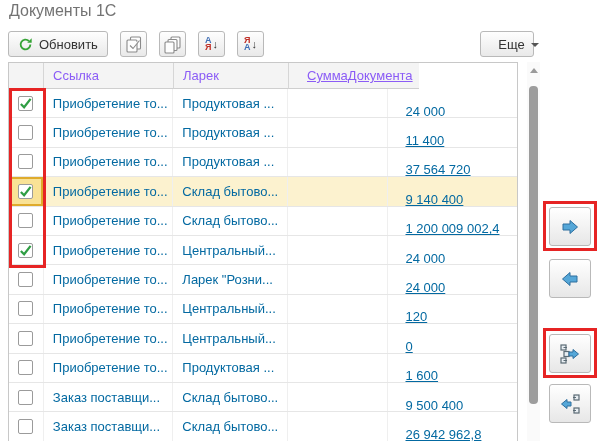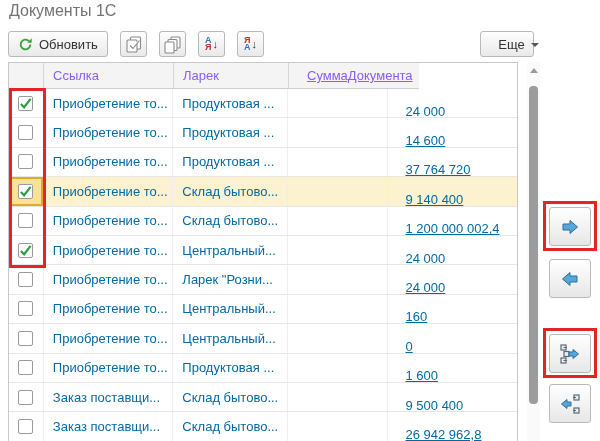--- a/index.html
+++ b/index.html
@@ -159,34 +159,34 @@
       <div class="cell c-check">
         <span class="checkbox">
           <svg viewBox="0 0 14 14">
                 <path d="M2 7.5 L5.5 11 L12.5 2"></path>
               </svg>
         </span>
       </div>
       <div class="cell c-ref">Приобретение то...</div>
       <div class="cell c-sklad">Продуктовая ...</div>
       <div class="cell c-room"></div>
-      <div class="cell c-sum">14 600</div>
+      <div class="cell c-sum">11 400</div>
     </div>
         <div class="trow">
       <div class="cell c-check">
         <span class="checkbox">
           <svg viewBox="0 0 14 14">
                 <path d="M2 7.5 L5.5 11 L12.5 2"></path>
               </svg>
         </span>
       </div>
       <div class="cell c-ref">Приобретение то...</div>
       <div class="cell c-sklad">Продуктовая ...</div>
       <div class="cell c-room"></div>
-      <div class="cell c-sum">37 764 720</div>
+      <div class="cell c-sum">37 564 720</div>
     </div>
         <div class="trow current">
       <div class="cell c-check">
         <span class="checkbox checked">
           <svg viewBox="0 0 14 14">
                 <path d="M2 7.5 L5.5 11 L12.5 2"></path>
               </svg>
         </span>
       </div>
       <div class="cell c-ref">Приобретение то...</div>
@@ -198,21 +198,21 @@
       <div class="cell c-check">
         <span class="checkbox">
           <svg viewBox="0 0 14 14">
                 <path d="M2 7.5 L5.5 11 L12.5 2"></path>
               </svg>
         </span>
       </div>
       <div class="cell c-ref">Приобретение то...</div>
       <div class="cell c-sklad">Склад бытово...</div>
       <div class="cell c-room"></div>
-      <div class="cell c-sum">1 200 000 002,4</div>
+      <div class="cell c-sum">1 200 009 002,4</div>
     </div>
         <div class="trow">
       <div class="cell c-check">
         <span class="checkbox checked">
           <svg viewBox="0 0 14 14">
                 <path d="M2 7.5 L5.5 11 L12.5 2"></path>
               </svg>
         </span>
       </div>
       <div class="cell c-ref">Приобретение то...</div>
@@ -237,21 +237,21 @@
       <div class="cell c-check">
         <span class="checkbox">
           <svg viewBox="0 0 14 14">
                 <path d="M2 7.5 L5.5 11 L12.5 2"></path>
               </svg>
         </span>
       </div>
       <div class="cell c-ref">Приобретение то...</div>
       <div class="cell c-sklad">Центральный...</div>
       <div class="cell c-room"></div>
-      <div class="cell c-sum">160</div>
+      <div class="cell c-sum">120</div>
     </div>
         <div class="trow">
       <div class="cell c-check">
         <span class="checkbox">
           <svg viewBox="0 0 14 14">
                 <path d="M2 7.5 L5.5 11 L12.5 2"></path>
               </svg>
         </span>
       </div>
       <div class="cell c-ref">Приобретение то...</div>

